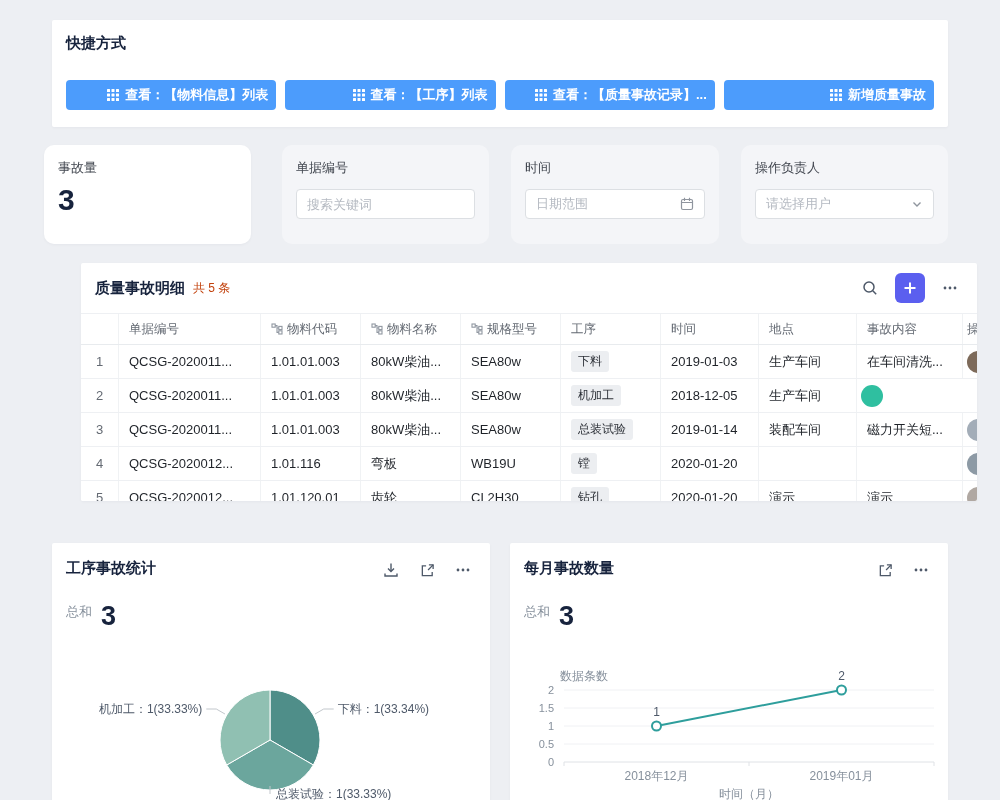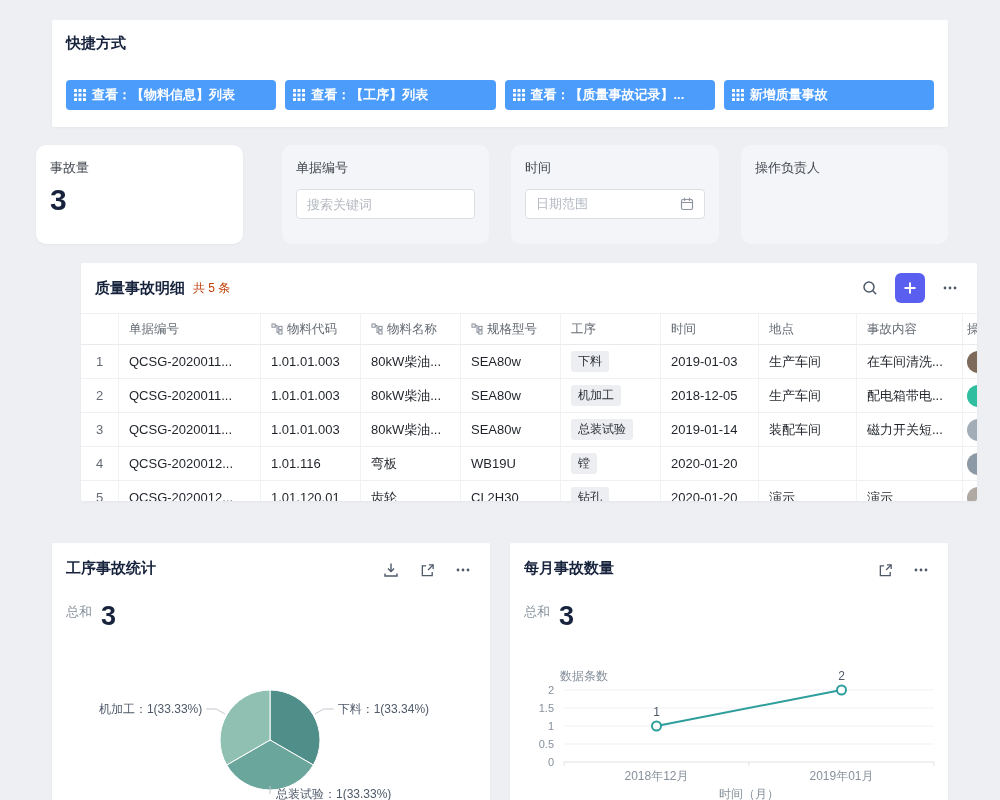--- a/index.html
+++ b/index.html
@@ -8,21 +8,21 @@
   .card{position:absolute;background:#fff;border-radius:2px;overflow:hidden;
         box-shadow:0 1px 3px rgba(31,35,41,.04);}
   .card-title{font-size:15px;font-weight:bold;color:#17233d;}
 
   
   #shortcuts-card{left:52px;top:20px;width:896px;height:107px;}
   #shortcuts-card .card-title{position:absolute;left:14px;top:14px;}
   .btn-row{position:absolute;left:14px;right:14px;top:60px;display:flex;gap:9px;}
   .shortcut-btn{flex:1;height:30px;background:#4c9cfc;border:none;border-radius:4px;
       color:#fff;font-size:13px;font-weight:bold;display:flex;align-items:center;
-      justify-content:flex-start;gap:6px;cursor:pointer;white-space:nowrap;overflow:hidden;
+      justify-content:flex-end;gap:6px;cursor:pointer;white-space:nowrap;overflow:hidden;
       font-family:inherit;padding:0 8px;}
 
   
   .filter-card{position:absolute;top:145px;width:207px;height:99px;border-radius:10px;}
   .filter-gray{background:#f4f5f8;box-shadow:none;}
   .f-label{position:absolute;left:14px;top:14px;font-size:13px;color:#41464f;}
   .f-big{position:absolute;left:14px;top:38px;font-size:30px;font-weight:bold;color:#17233d;}
   .f-input{position:absolute;left:14px;right:14px;top:44px;height:30px;background:#fff;
       border:1px solid #dcdfe3;border-radius:4px;font-size:13px;color:#1f2329;
       padding:0 10px;box-sizing:border-box;font-family:inherit;}
@@ -125,21 +125,21 @@
           <rect x="9" y="4.5" width="3" height="3" rx="0.5"></rect>
           <rect x="0" y="9" width="3" height="3" rx="0.5"></rect>
           <rect x="4.5" y="9" width="3" height="3" rx="0.5"></rect>
           <rect x="9" y="9" width="3" height="3" rx="0.5"></rect>
         </svg>
         <span>新增质量事故</span>
       </button>
     </div>
 </div>
 
-<div class="card filter-card" style="left:36px;">
+<div class="card filter-card" style="left:44px;">
   <div class="f-label">事故量</div>
   <div class="f-big">3</div>
 </div>
 
 <div class="card filter-card filter-gray" style="left:282px;">
   <div class="f-label">单据编号</div>
   <input class="f-input" placeholder="搜索关键词" style="">
 </div>
 
 <div class="card filter-card filter-gray" style="left:511px;width:208px;">
@@ -150,20 +150,26 @@
       <rect x="1.5" y="2.5" width="11" height="10" rx="1.5"></rect>
       <line x1="4.5" y1="0.8" x2="4.5" y2="4"></line>
         <line x1="9.5" y1="0.8" x2="9.5" y2="4"></line>
       <line x1="1.5" y1="5.5" x2="12.5" y2="5.5"></line>
     </svg>
   </div>
 </div>
 
 <div class="card filter-card filter-gray" style="left:741px;">
   <div class="f-label">操作负责人</div>
+  <div class="f-fake">
+    <span class="ph">请选择用户</span>
+    <svg width="12" height="12" viewBox="0 0 12 12" fill="none" stroke="#8f959e" stroke-width="1.4">
+      <polyline points="2.5,4.5 6,8 9.5,4.5"></polyline>
+    </svg>
+  </div>
 </div>
 
 <div class="card" id="table-card">
   <div class="tc-head">
     <span class="card-title">质量事故明细</span>
     <span class="tc-count">共 5 条</span>
     <div class="tc-tools">
       <span class="icon-btn">
         <svg width="16" height="16" viewBox="0 0 16 16" fill="none" stroke="#4e5969" stroke-width="1.5">
           <circle cx="7" cy="7" r="5"></circle>
@@ -257,21 +263,20 @@
           <div class="td center">2</div>
           <div class="td">QCSG-2020011...</div>
           <div class="td">1.01.01.003</div>
           <div class="td">80kW柴油...</div>
           <div class="td">SEA80w</div>
           <div class="td flexc">
             <span class="tag">机加工</span>
           </div>
           <div class="td">2018-12-05</div>
           <div class="td">生产车间</div>
-          <div class="td">配电箱带电...</div>
           <div class="td avatar-cell">
             <span class="avatar" style="background:#2fbfa0"></span>
           </div>
         </div>
         <div class="tr">
           <div class="td center">3</div>
           <div class="td">QCSG-2020011...</div>
           <div class="td">1.01.01.003</div>
           <div class="td">80kW柴油...</div>
           <div class="td">SEA80w</div>

